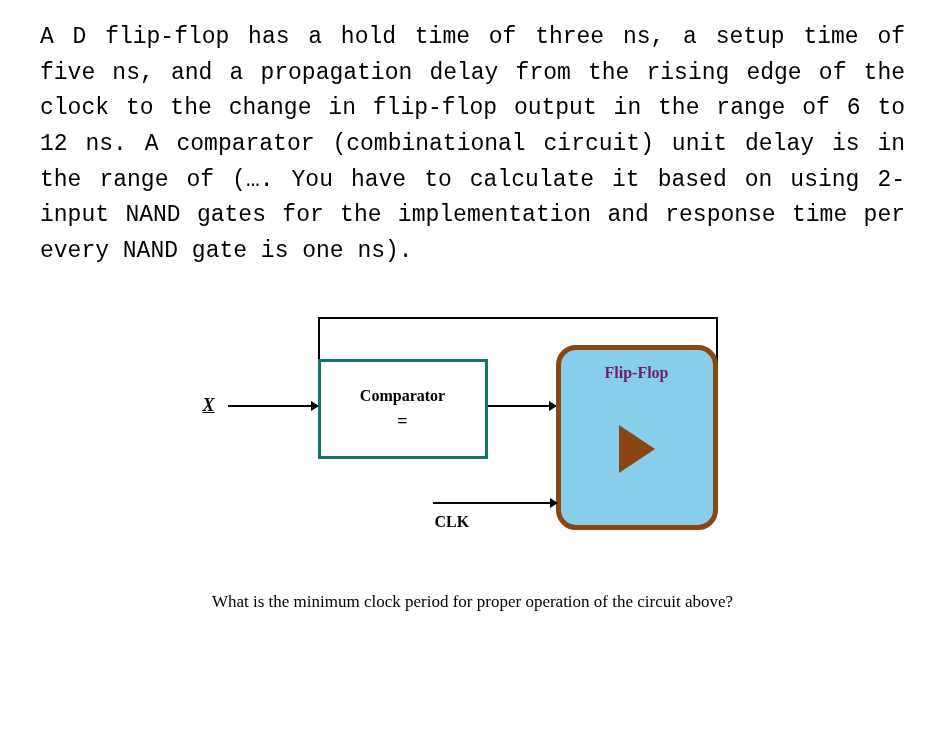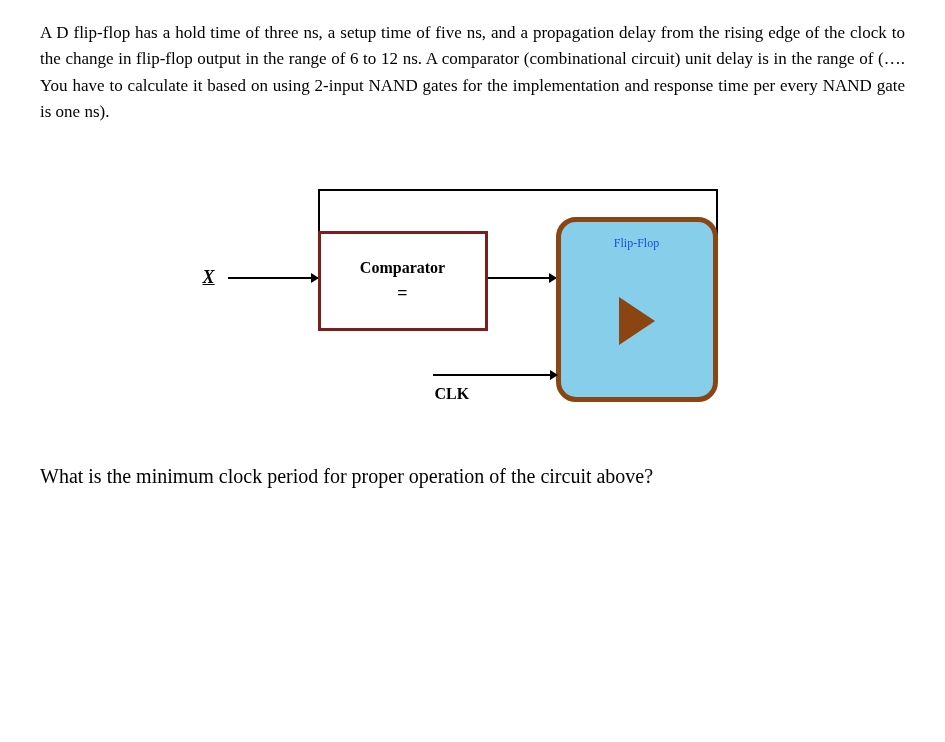--- a/index.html
+++ b/index.html
@@ -5,24 +5,25 @@
     * { box-sizing: border-box; margin: 0; padding: 0; }
     body {
       font-family: Georgia, 'Times New Roman', serif;
       background: #fff;
       color: #000;
       width: 945px;
       min-height: 742px;
       padding: 20px 40px 30px 40px;
     }
     .main-text {
-      font-size: 17px;
+      font-size: 23px;
       line-height: 1.55;
       text-align: justify;
-      margin-bottom: 34px;
+      margin-bottom: 18px;
+      font-family: Liberation Mono, monospace;
     }
     .diagram-area {
       display: flex;
       justify-content: center;
       align-items: flex-start;
       margin: 10px 0 22px 0;
       position: relative;
       height: 280px;
     }
     .diagram-inner {
@@ -58,21 +59,21 @@
       border-top: 5px solid transparent;
       border-bottom: 5px solid transparent;
     }
     
     .comparator-box {
       position: absolute;
       left: 155px;
       top: 72px;
       width: 170px;
       height: 100px;
-      border: 3px solid #7f1d1d;
+      border: 3px solid #0f766e;
       background: #fff;
       display: flex;
       flex-direction: column;
       align-items: center;
       justify-content: center;
     }
     .comparator-title {
       font-size: 16px;
       font-weight: bold;
       margin-bottom: 6px;
@@ -137,23 +138,23 @@
       border: 5px solid #8B4513;
       border-radius: 20px;
       background: #87CEEB;
       display: flex;
       flex-direction: column;
       align-items: center;
       justify-content: flex-start;
       padding-top: 14px;
     }
     .flipflop-label {
-      font-size: 12px;
-      font-weight: normal;
-      color: #1d4ed8;
+      font-size: 16px;
+      font-weight: bold;
+      color: #701a75;
     }
     
     .clk-area {
       position: absolute;
       bottom: 52px;
       left: 0;
       right: 0;
       display: flex;
       align-items: center;
       justify-content: center;
@@ -189,23 +190,23 @@
       position: absolute;
       left: 272px;
       top: 226px;
       font-size: 16px;
       font-weight: bold;
     }
     .question-section {
       margin-top: 8px;
     }
     .question-text {
-      font-size: 20px;
+      font-size: 17px;
       line-height: 1.55;
-      text-align: left;
+      text-align: center;
       margin-bottom: 18px;
     }
     .question-text span.underline-dots {
       text-decoration: underline;
       text-decoration-style: dotted;
     }
   </style>
 </head>
 <body>
 

